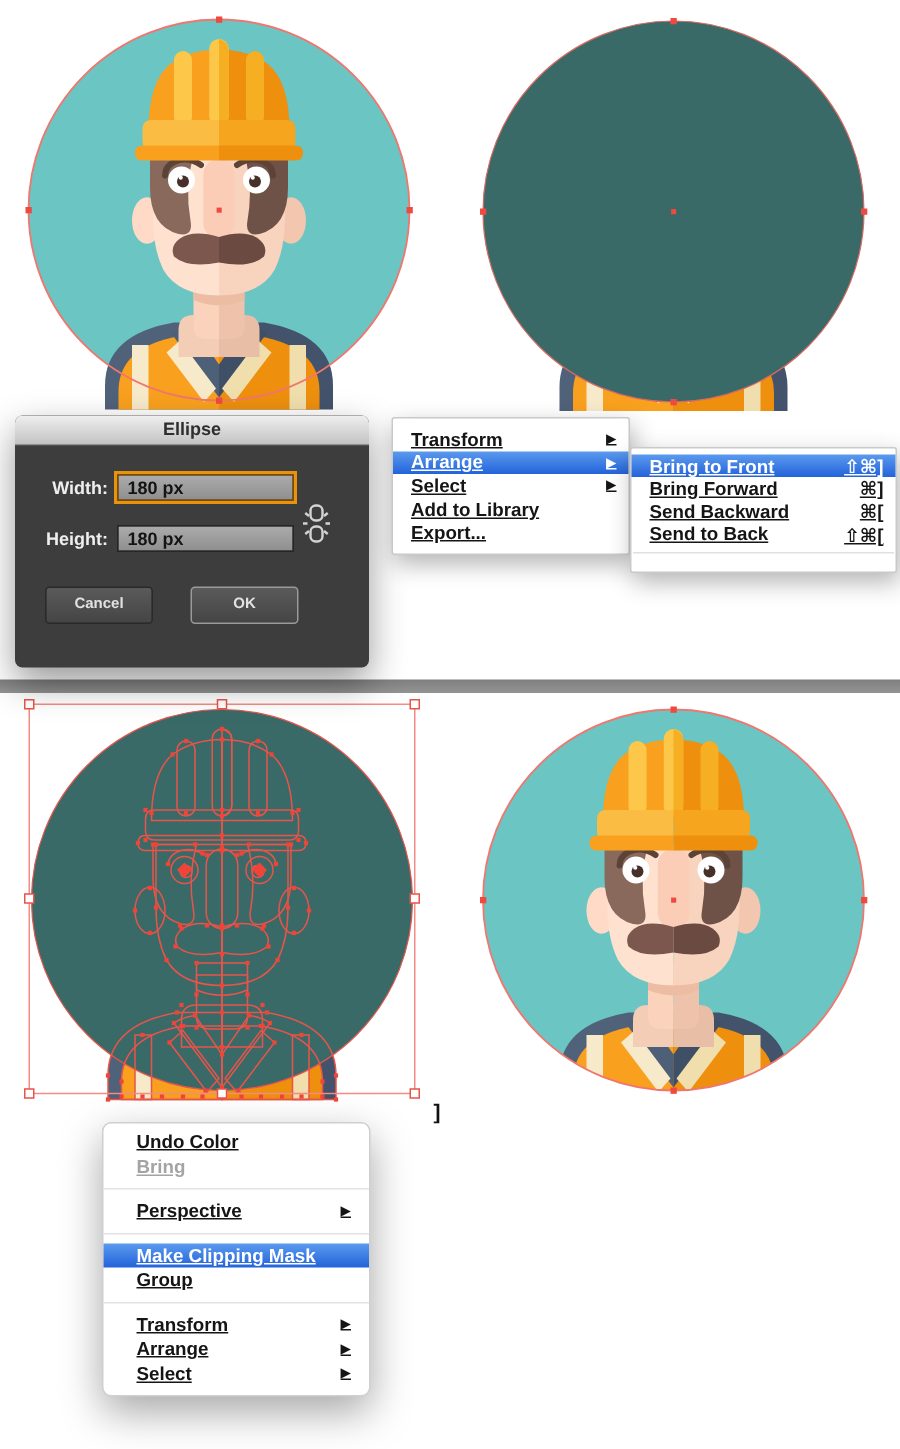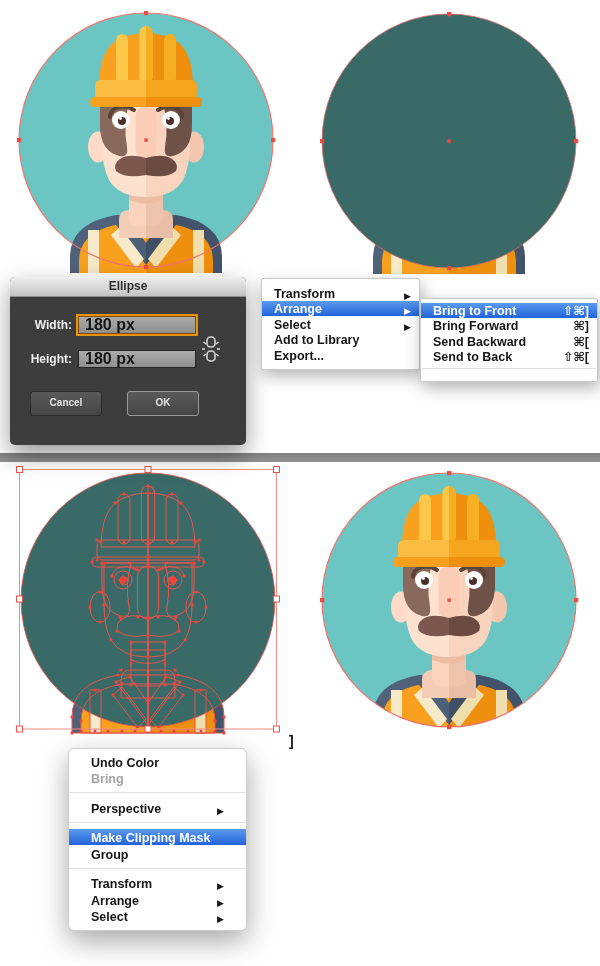--- a/index.html
+++ b/index.html
@@ -11,44 +11,44 @@
            background:linear-gradient(#7f7f7f,#939393);}
   
   .dlg{position:absolute;left:10px;top:277px;width:236px;height:168px;background:#3d3d3d;
        border-radius:5px;box-shadow:0 10px 24px rgba(0,0,0,.40);}
   .dlg-title{position:absolute;left:0;top:0;right:0;height:19px;border-radius:5px 5px 0 0;
        background:linear-gradient(#efefef,#c3c3c3);border-bottom:1px solid #8f8f8f;
        color:#2e2e2e;font-size:12px;font-weight:bold;text-align:center;line-height:19px;}
   .dlg-label{position:absolute;width:58px;text-align:right;color:#efefef;font-size:12px;
        font-weight:bold;line-height:16px;}
   .dlg-field{position:absolute;width:110px;height:16px;background:linear-gradient(#ababab,#8f8f8f);
-       border:1px solid #262626;color:#141414;font-size:16px;font-weight:bold;
+       border:1px solid #262626;color:#141414;font-size:12px;font-weight:bold;
        line-height:16px;padding-left:6px;}
   .dlg-field.focus{box-shadow:0 0 0 2px #e8930c;border-color:#7c4a00;}
   .dlg-btn{position:absolute;width:70px;height:23px;border-radius:3px;text-align:center;
        background:linear-gradient(#5a5a5a,#454545);border:1px solid #2a2a2a;
        color:#e2e2e2;font-size:10px;font-weight:bold;line-height:22px;}
   .dlg-btn.default{border:1px solid #9a9a9a;}
   
   .menu{position:absolute;background:#fff;border:1px solid #c9c9c9;
         box-shadow:2px 6px 16px rgba(0,0,0,.30);font-size:12.5px;font-weight:bold;color:#151515;}
-  .menu .mi{position:relative;height:15.6px;display:flex;align-items:flex-end;
-        padding:0 8px 0 12px;white-space:nowrap;}
+  .menu .mi{position:relative;height:15.6px;display:flex;align-items:center;
+        padding:0 8px 0 12px;white-space:nowrap;text-decoration:underline;}
   .menu .mi .sc{margin-left:auto;}
   .menu .mi .arr{margin-left:auto;font-size:9px;line-height:1;}
   .menu .mi.hl{background:linear-gradient(#5b9aee,#2363da);color:#fff;}
   .menu .mi.dis{color:#a4a4a4;}
   .menu .sep{height:1px;background:#e0e0e0;margin:3px 1px;}
   #ctx-menu{left:261px;top:278px;width:157px;padding:6px 0;border-radius:2px;}
   #arrange-sub{left:420px;top:298px;width:176px;padding:4px 0 8px;border-radius:2px;}
   #arrange-sub .mi{height:15.2px;}
   #arrange-sub .sep{margin:4px 1px;}
   #edit-menu{left:68px;top:748px;width:177px;padding:4px 0 6px;border-radius:6px;
         border-color:#cfcfcf;box-shadow:0 10px 28px rgba(0,0,0,.35);}
-  #edit-menu .mi{height:16.5px;padding:0 22px 0 22px;}
+  #edit-menu .mi{height:16.5px;padding:0 12px 0 22px;}
   #edit-menu .sep{margin:6px 0;background:#e3e3e3;}
   .stray{position:absolute;left:289px;top:733px;font-size:14px;font-weight:bold;color:#111;}
 </style>
 </head>
 <body>
 
 <svg width="0" height="0" style="position:absolute" aria-hidden="true">
   <defs>
     <g id="worker">
 

